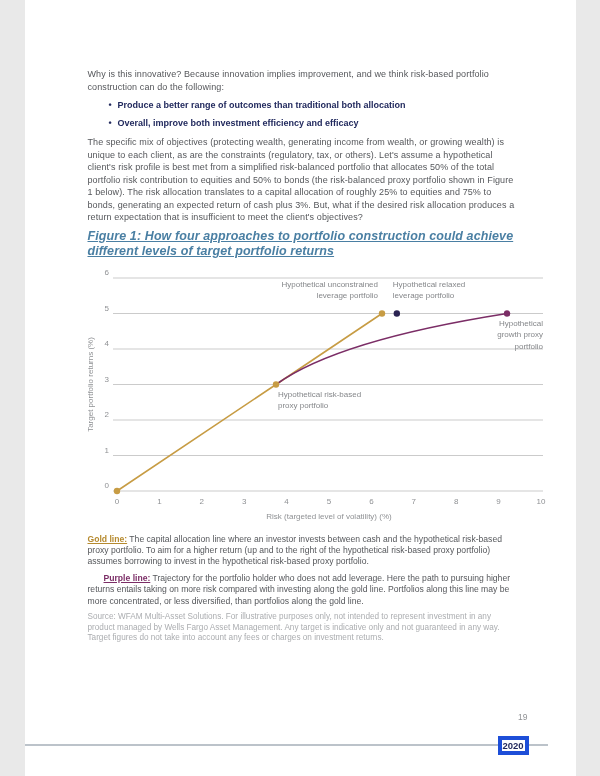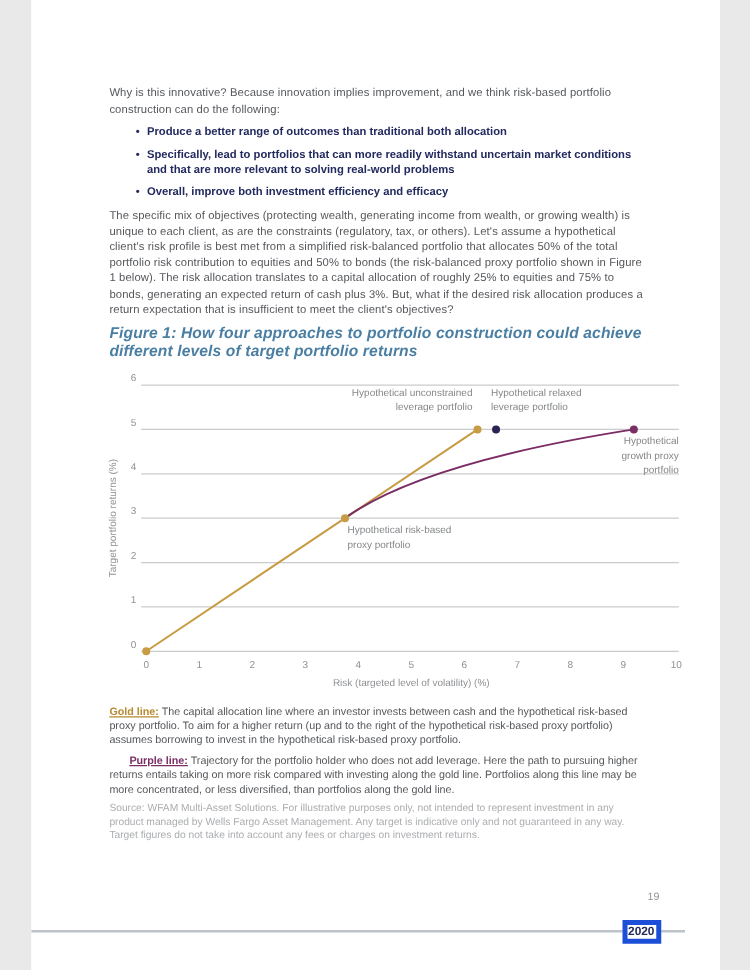--- a/index.html
+++ b/index.html
@@ -28,21 +28,21 @@
   }
   ul.bullets li::before {
     content:"\2022";
     position:absolute; left:21px; top:0;
     color:#222A5E;
   }
   .figure-title {
     margin-top:5px;
     font-size:12.5px; line-height:15.5px;
     font-weight:bold; font-style:italic;
-    color:#4A7FA3; letter-spacing:.1px;
+    color:#4A7FA3; letter-spacing:.1px;text-decoration:underline;
   }
   .figure-subtitle {
     margin-top:4px;
     font-size:9.5px; line-height:13px;
     font-style:italic; color:#4A7FA3;
   }
   #chart-svg { display:block; margin:5px 0 0 -3px; }
   .note { margin-top:5px; font-size:8.6px; line-height:11.4px; color:#55575B; }
   .note b { font-weight:bold;text-decoration:underline; }
   .source { margin-top:5px; font-size:8.2px; line-height:10.6px; color:#ABADB0; }
@@ -65,21 +65,20 @@
 </head>
 <body>
 
 <div class="page">
   <div class="content">
 
     <p class="body-text lead">Why is this innovative? Because innovation implies improvement, and we think risk-based portfolio construction can do the following:</p>
 
     <ul class="bullets">
       <li>Produce a better range of outcomes than traditional both allocation</li>
-      <li>Specifically, lead to portfolios that can more readily withstand uncertain market conditions and that are more relevant to solving real-world problems</li>
       <li>Overall, improve both investment efficiency and efficacy</li>
     </ul>
 
     <p class="body-text">The specific mix of objectives (protecting wealth, generating income from wealth, or growing wealth) is unique to each client, as are the constraints (regulatory, tax, or others). Let's assume a hypothetical client's risk profile is best met from a simplified risk-balanced portfolio that allocates 50% of the total portfolio risk contribution to equities and 50% to bonds (the risk-balanced proxy portfolio shown in Figure 1 below). The risk allocation translates to a capital allocation of roughly 25% to equities and 75% to bonds, generating an expected return of cash plus 3%. But, what if the desired risk allocation produces a return expectation that is insufficient to meet the client's objectives?</p>
 
     <h2 class="figure-title">Figure 1: How four approaches to portfolio construction could achieve different levels of target portfolio returns</h2>
 
     <svg id="chart-svg" width="480" height="264" viewBox="0 0 480 264">
         <line x1="28" y1="226" x2="458" y2="226" stroke="#CBCBCB" stroke-width="1"></line>
         <text x="24" y="223" text-anchor="end" fill="#8F9194" style="font-family:&quot;Liberation Sans&quot;,sans-serif;font-size:8px;">0</text>

